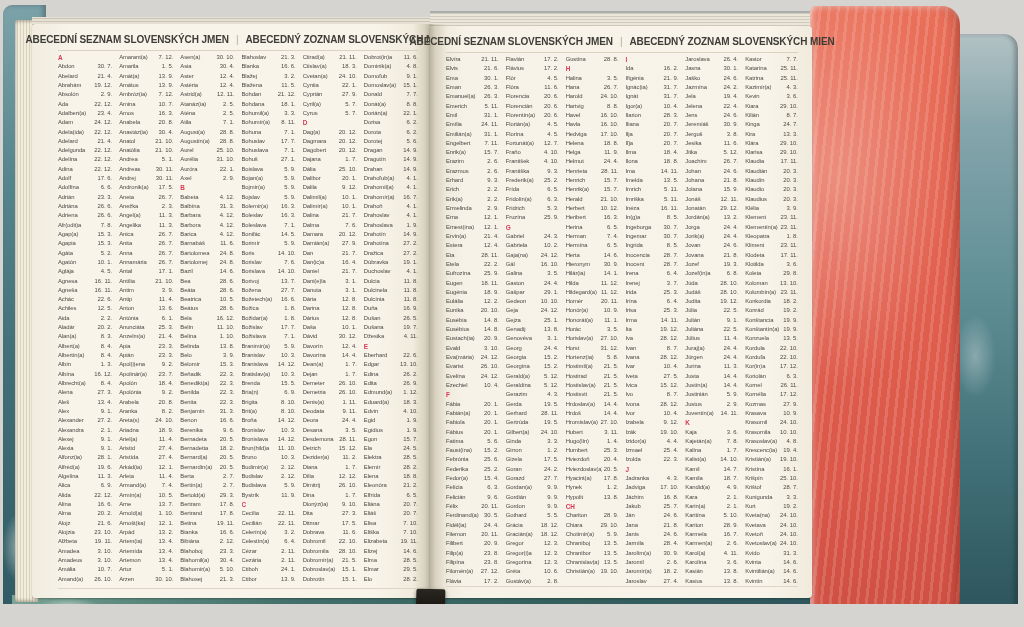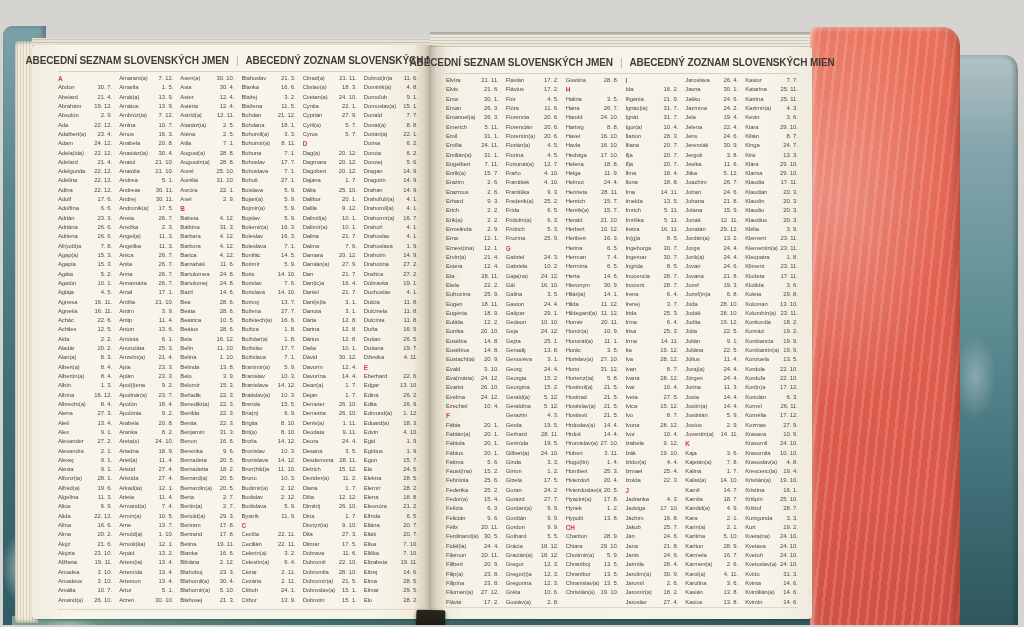--- a/index.html
+++ b/index.html
@@ -1,18 +1,18 @@
 <!DOCTYPE html>
 <html><head>
 <meta charset="utf-8">
 <style>
   html,body{margin:0;padding:0;background:#d6d4d0;}
   .scene{position:relative;width:1024px;height:604px;overflow:hidden;
     font-family:"Liberation Sans",sans-serif;
-    background:linear-gradient(180deg,#edecq 0%,#e9e8e5 0%,#d9d7d3 100%);margin-top:21px;}
+    background:linear-gradient(180deg,#edecq 0%,#e9e8e5 0%,#d9d7d3 100%);}
   .book-shadow{position:absolute;left:10px;top:608px;width:990px;height:16px;
     background:radial-gradient(ellipse at 50% 50%,rgba(0,0,0,.38),rgba(0,0,0,0) 72%);z-index:0;}
   .cover-left{position:absolute;left:3px;top:5px;width:43px;height:616px;border-radius:9px 0 0 9px;
     background:
       radial-gradient(26px 50px at 40% 88%,rgba(235,240,235,.55),transparent 70%),
       radial-gradient(20px 34px at 55% 12%,rgba(220,230,232,.4),transparent 70%),
       linear-gradient(165deg,#7da3aa 0%,#55858d 28%,#416f78 58%,#2f5a63 100%);
     box-shadow:inset -3px 0 5px rgba(0,0,0,.25);z-index:1;}
   .page-stack-left{position:absolute;left:15px;top:20px;width:23px;height:582px;border-radius:3px 0 0 3px;
     background:repeating-linear-gradient(90deg,#f2ecdc 0 2px,#d7d0bc 2px 3px);

